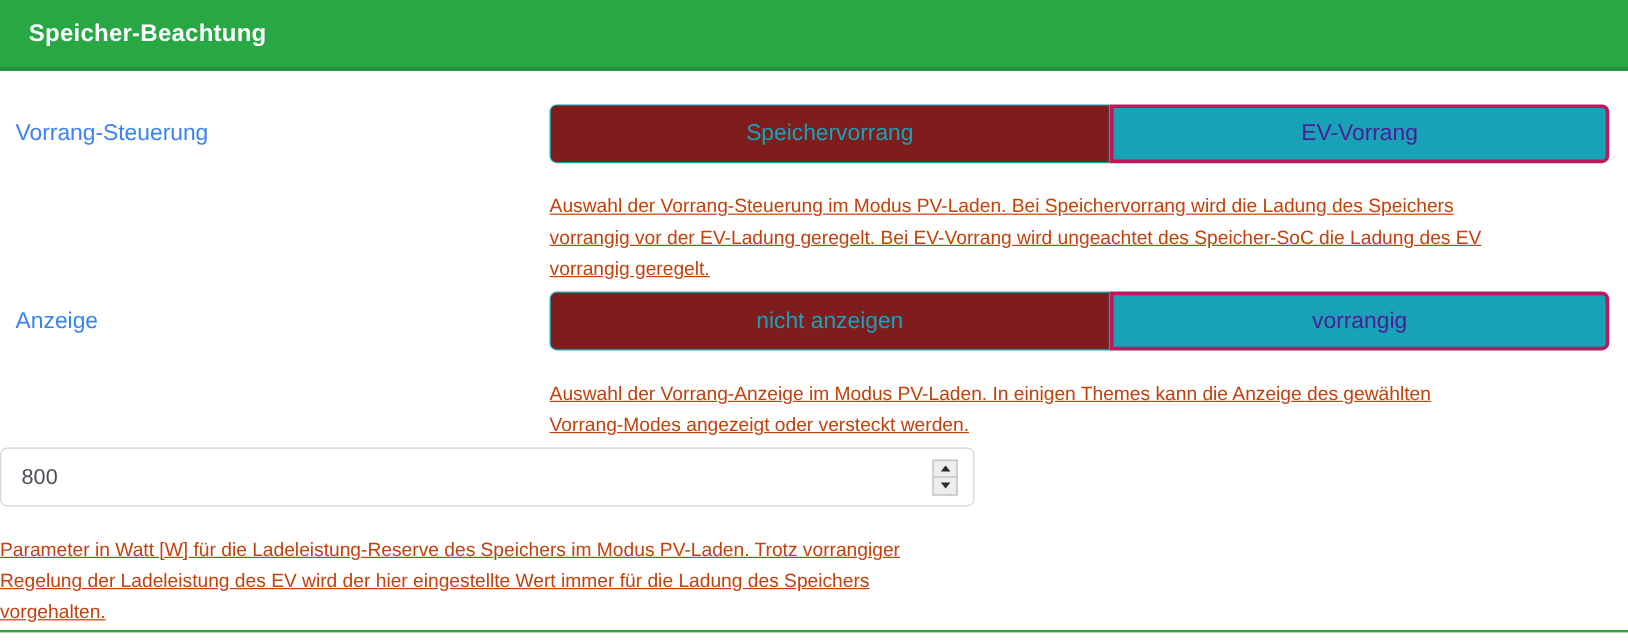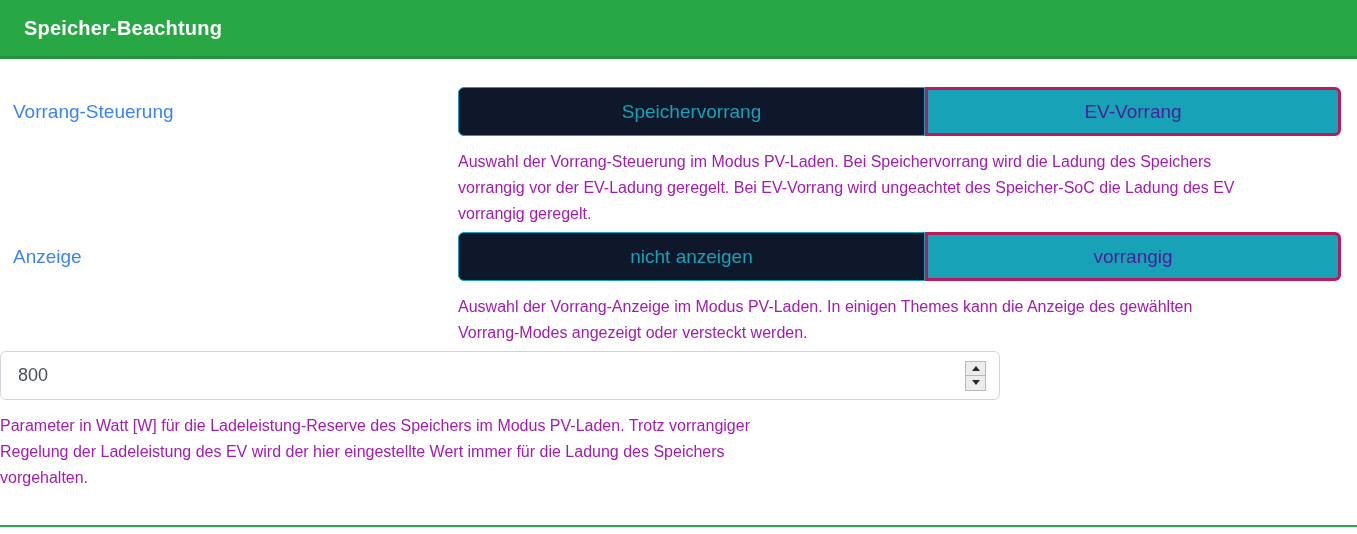--- a/index.html
+++ b/index.html
@@ -51,42 +51,43 @@
   .toggle-btn {
     display: flex;
     align-items: center;
     justify-content: center;
     font-size: 19px;
     cursor: pointer;
     user-select: none;
   }
   .toggle-btn.inactive {
     flex: 0 0 467px;
-    background: #0f172a;
+    background: #7f1d1d;
     border: 1px solid #17a2b8;
     border-radius: 6px 0 0 6px;
     color: #17a2b8;
   }
   .toggle-btn.active {
     flex: 1 1 auto;
     background: #17a2b8;
     border: 3px solid #be185d;
     border-radius: 0 6px 6px 0;
     color: #4c1d95;
   }
   
   .desc {
-    margin-top: 13px;
+    margin-top: 24px;
     max-width: 800px;
     font-size: 16px;
     line-height: 26px;
-    color: #a21caf;
+    color: #c2410c;
+    text-decoration: underline;
   }
   
-  .num-wrap { position: relative; width: 1000px; height: 49px; }
+  .num-wrap { position: relative; width: 812px; height: 49px; }
   .num-input {
     width: 100%; height: 100%;
     border: 1px solid #ced4da;
     border-radius: 6px;
     padding: 0 50px 0 17px;
     font-size: 18px;
     color: #495057;
     font-family: "Liberation Sans", sans-serif;
     outline: none;
     background: #ffffff;

